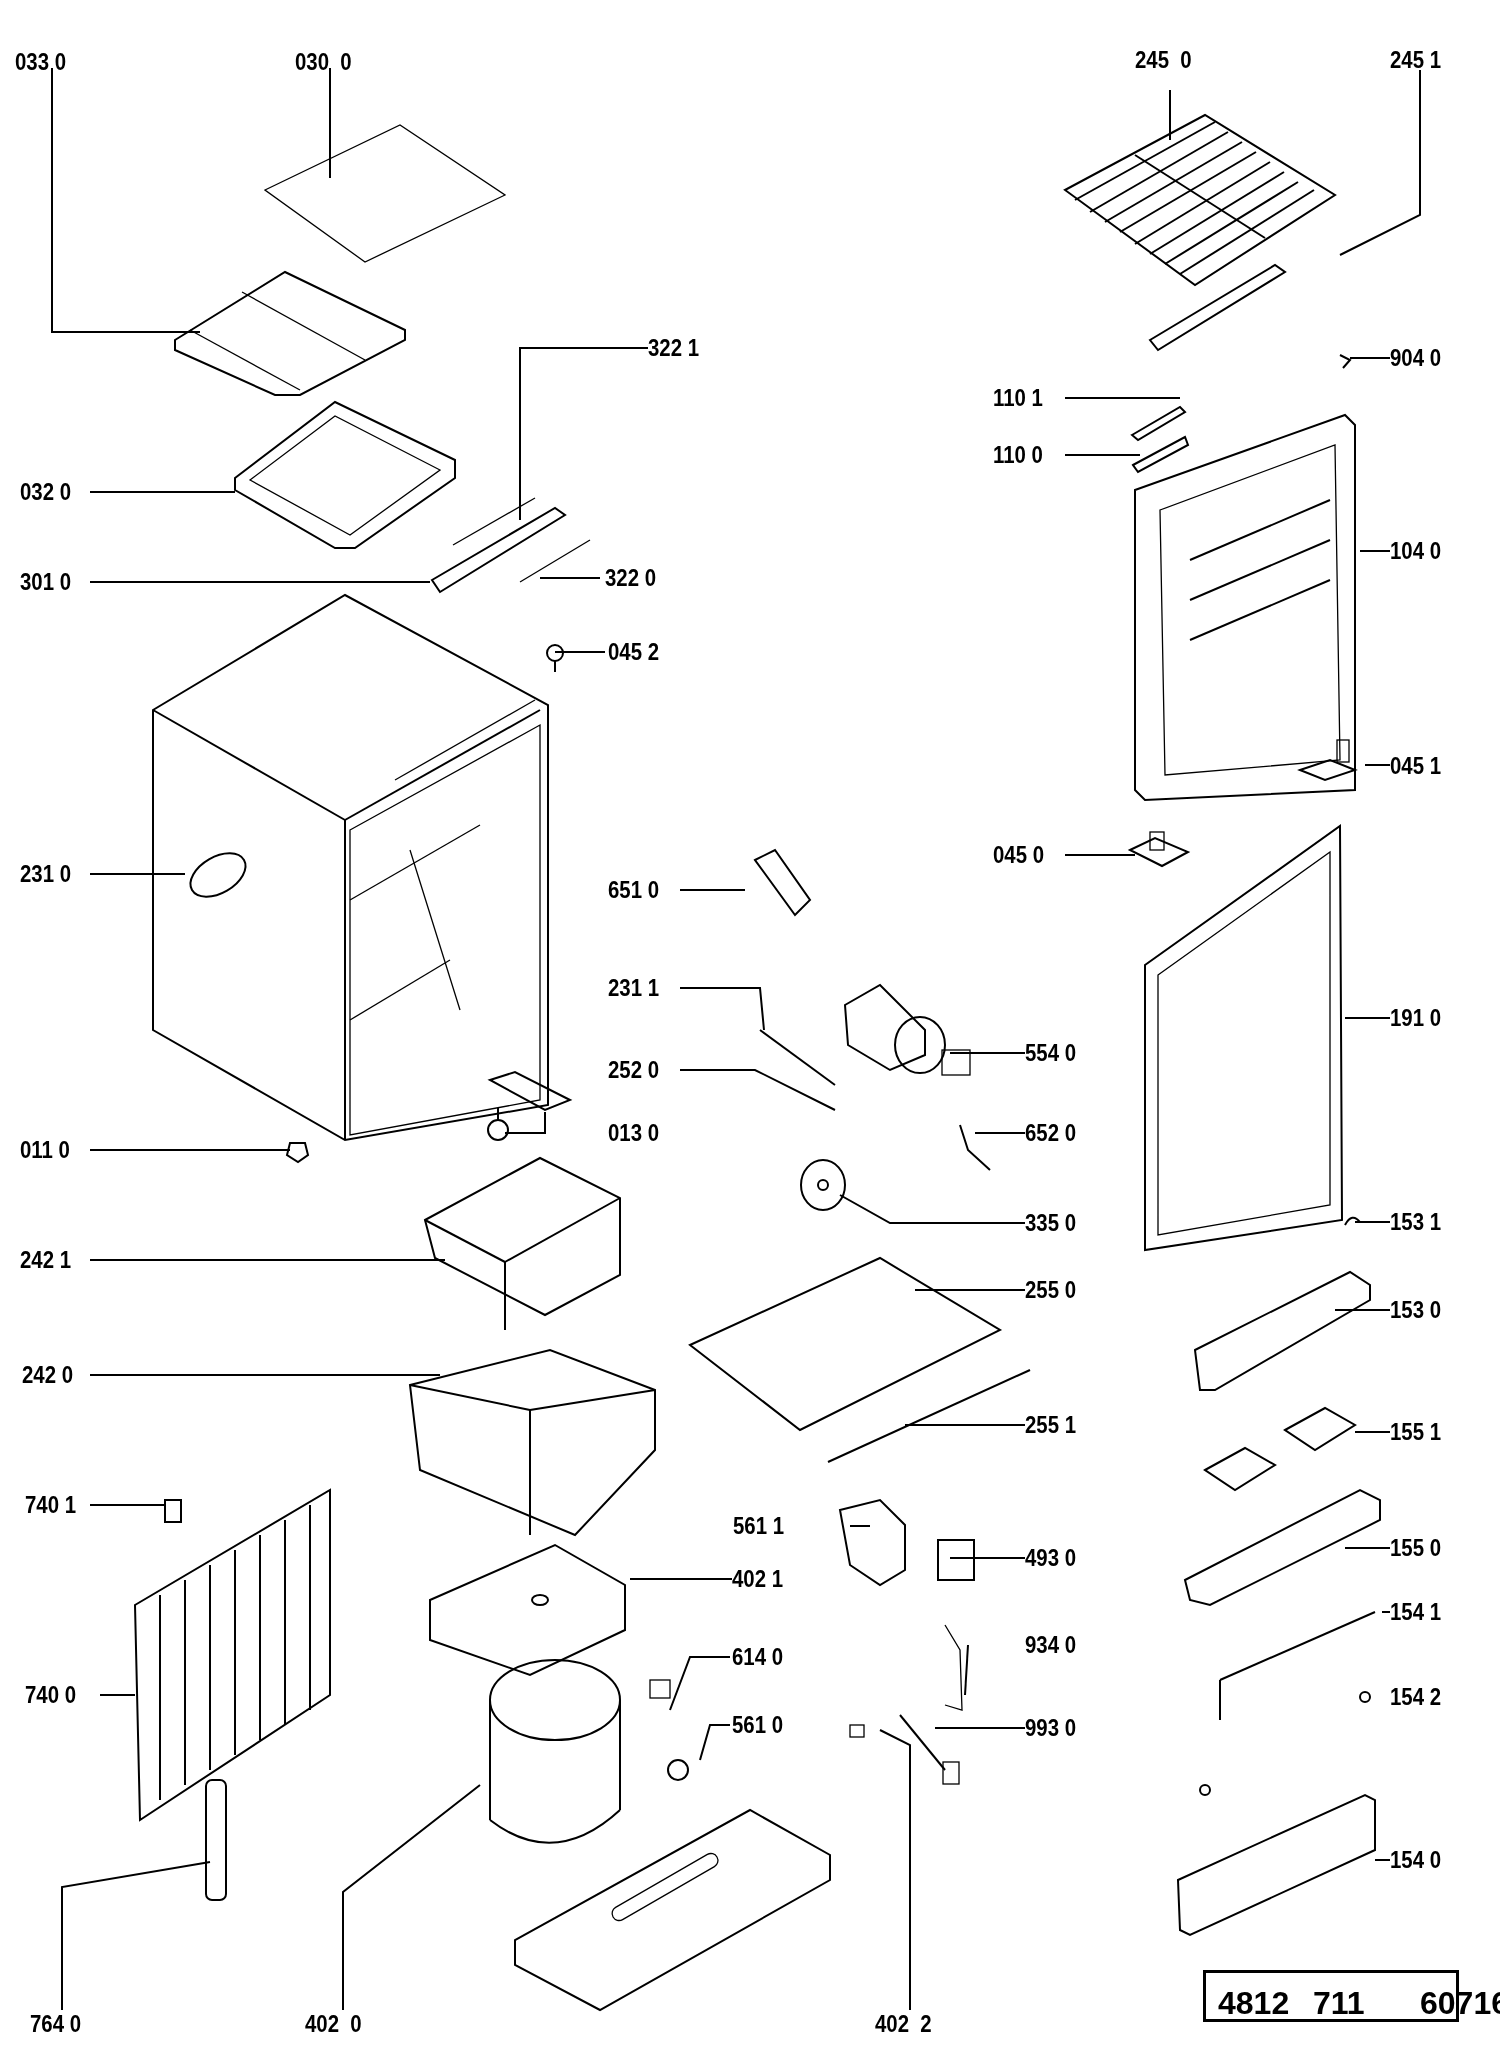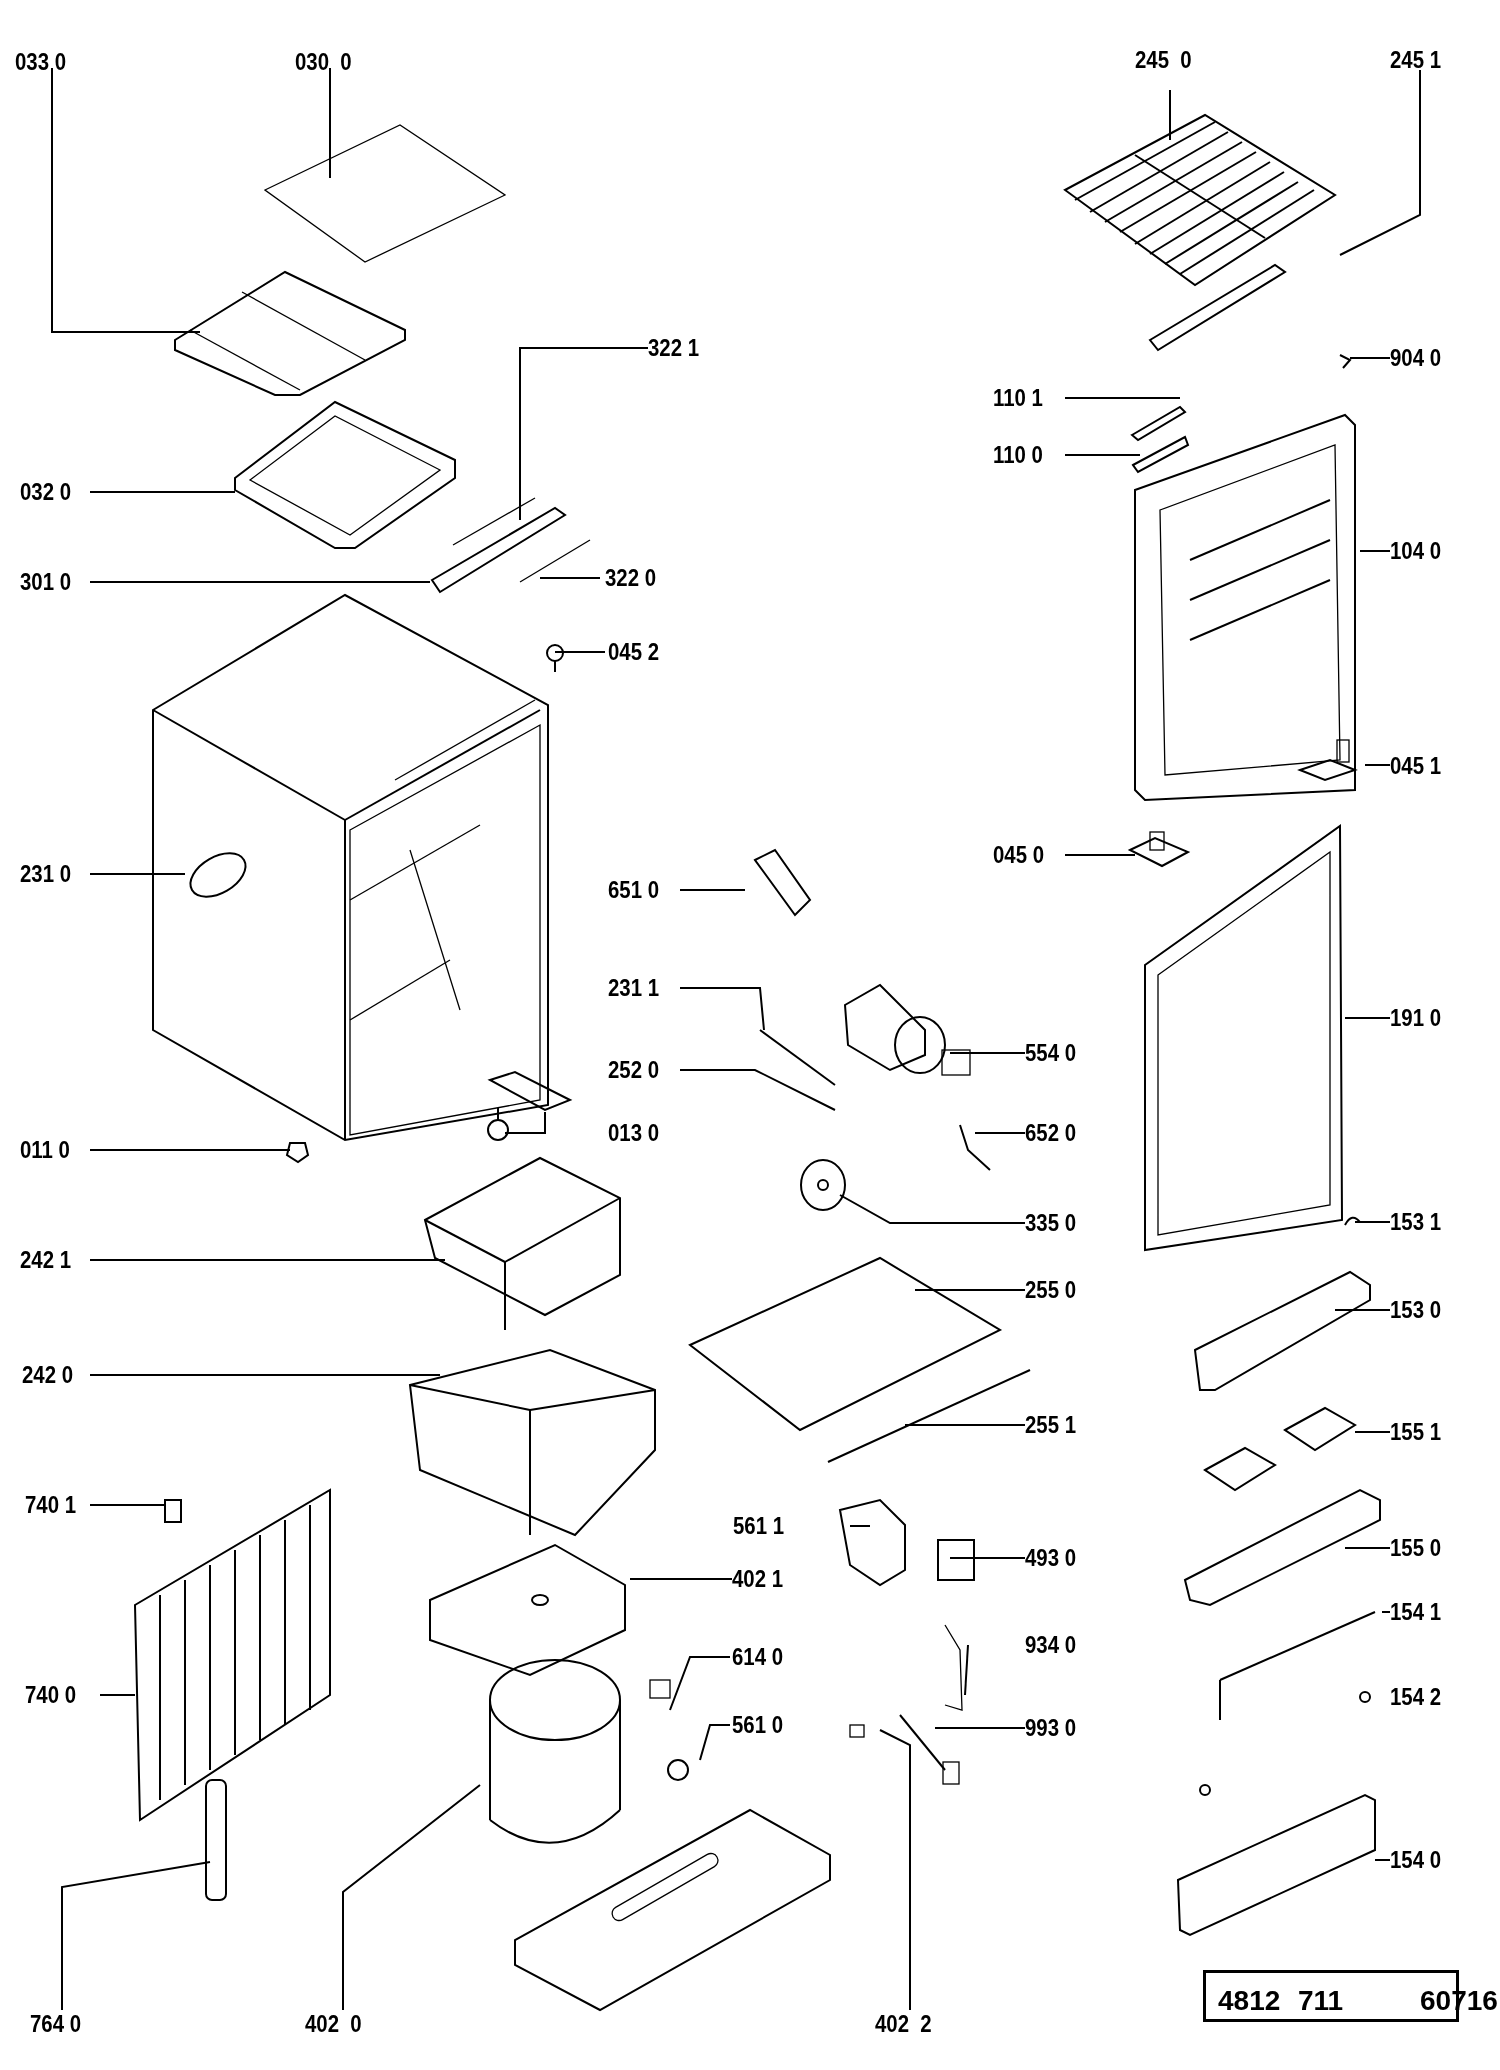--- a/index.html
+++ b/index.html
@@ -4,21 +4,21 @@
 <style>
   html, body { margin:0; padding:0; background:#ffffff; }
   body { width:1500px; height:2070px; position:relative; overflow:hidden;
          font-family:"Liberation Sans", sans-serif; }
   #diagram { position:absolute; left:0; top:0; width:1500px; height:2070px; }
   .lbl { position:absolute; font-family:"Liberation Sans Narrow","Liberation Sans", sans-serif;
          font-weight:bold; font-size:24px; color:#000; white-space:pre; letter-spacing:0px;
          transform:scaleX(0.85); transform-origin:left top; }
   .ref-box { position:absolute; left:1203px; top:1970px; width:256px; height:52px;
              border:3px solid #000; box-sizing:border-box; }
-  .ref-box span { position:absolute; top:12px; font-weight:bold; font-size:28px; }
+  .ref-box span { position:absolute; top:12px; font-weight:bold; font-size:32px; }
   svg line, svg polyline, svg polygon, svg rect, svg ellipse, svg path, svg circle {
     stroke:#000; fill:none; stroke-width:2; }
   svg .thin { stroke-width:1.3; }
 </style>
 </head>
 <body>
 
 <svg id="diagram" viewBox="0 0 1500 2070" xmlns="http://www.w3.org/2000/svg">
 
   <g>
@@ -269,15 +269,15 @@
 <div class="lbl" style="left:1390px;top:1208px;">153 1</div>
 <div class="lbl" style="left:1390px;top:1296px;">153 0</div>
 <div class="lbl" style="left:1390px;top:1418px;">155 1</div>
 <div class="lbl" style="left:1390px;top:1534px;">155 0</div>
 <div class="lbl" style="left:1390px;top:1598px;">154 1</div>
 <div class="lbl" style="left:1390px;top:1683px;">154 2</div>
 <div class="lbl" style="left:1390px;top:1846px;">154 0</div>
 
 <div class="ref-box">
   <span style="left:12px;">4812</span>
-  <span style="left:92px;">711</span>
+  <span style="left:107px;">711</span>
   <span style="left:170px;margin-left:44px;">60716</span>
 </div>
 
 </body></html>

